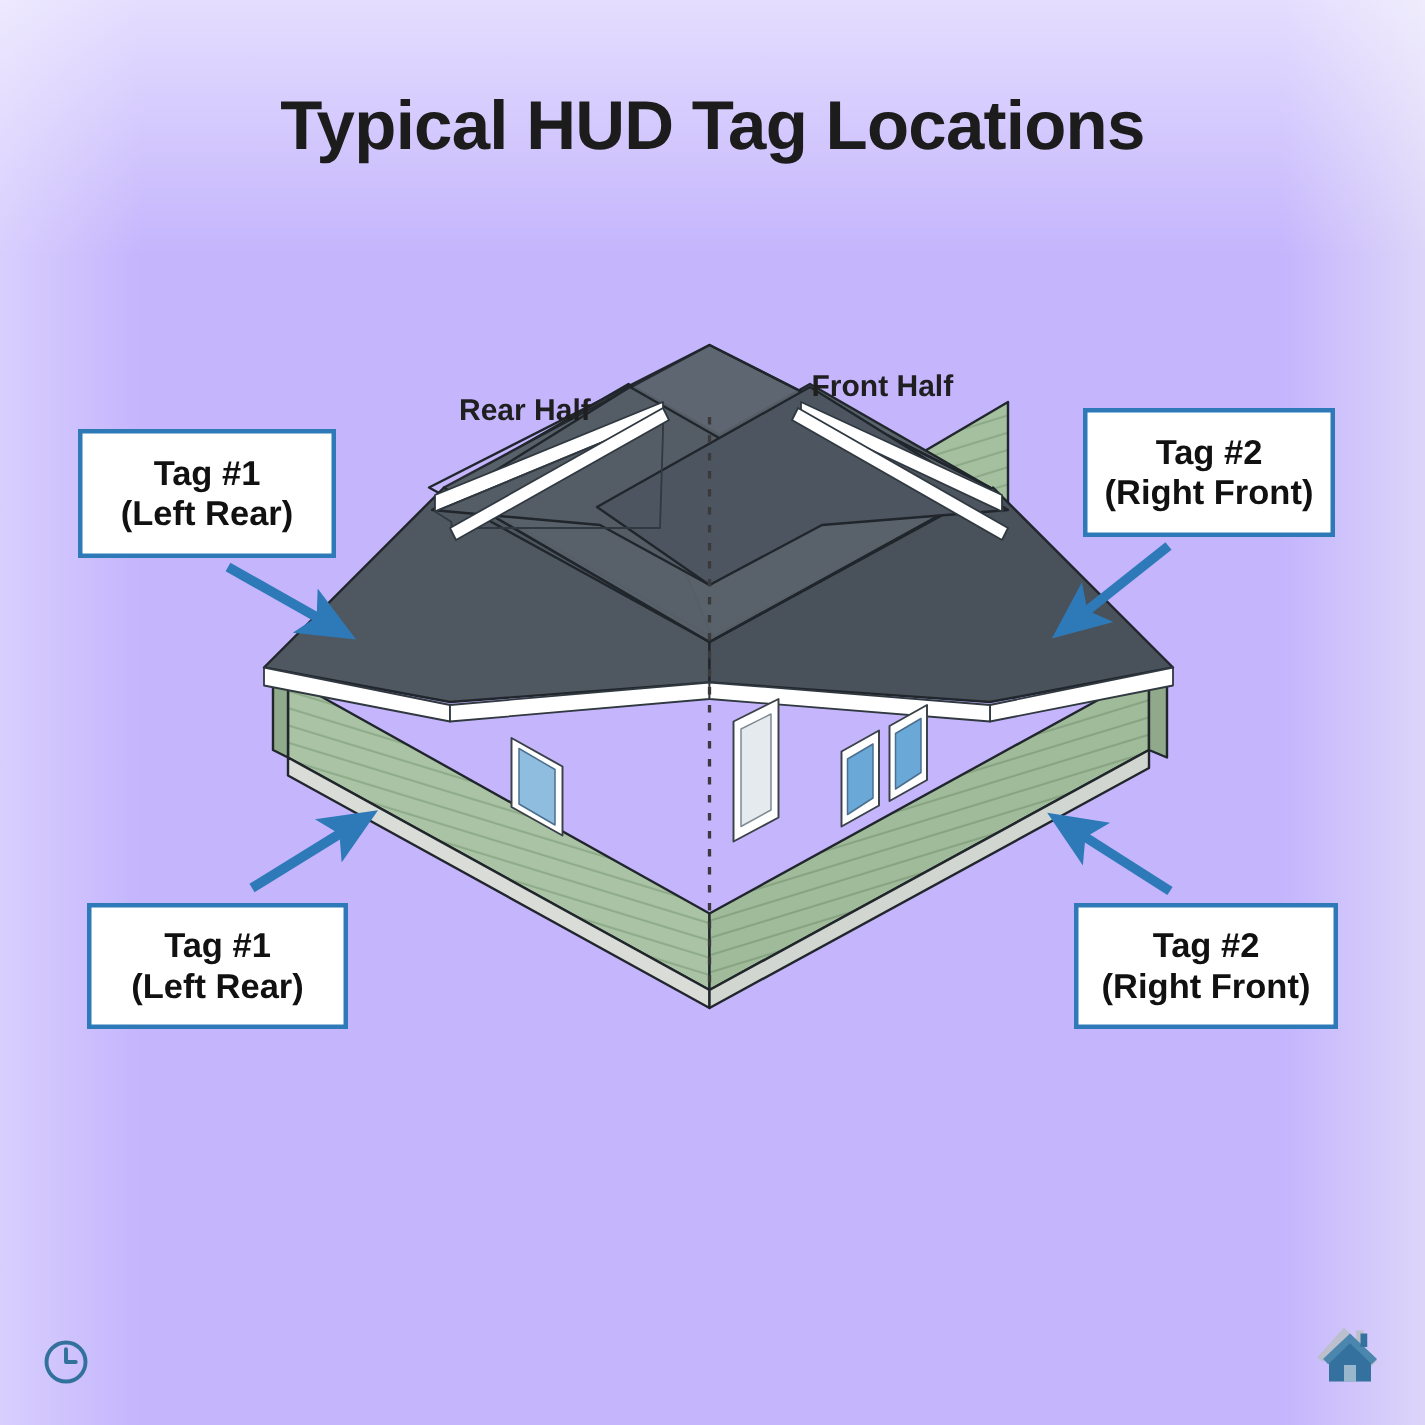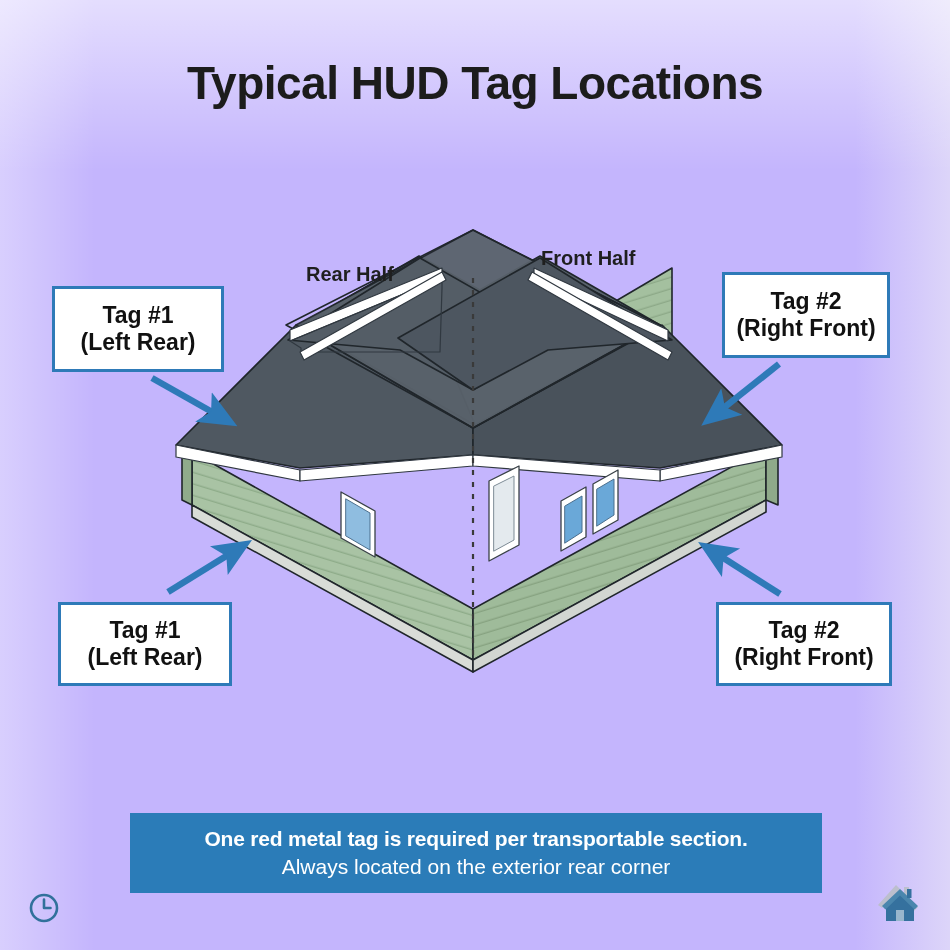--- a/index.html
+++ b/index.html
@@ -280,24 +280,20 @@
   <div class="callout" id="callout-bl">
     <span class="l1">Tag #1</span>
     <span class="l2">(Left Rear)</span>
   </div>
 
   <div class="callout" id="callout-br">
     <span class="l1">Tag #2</span>
     <span class="l2">(Right Front)</span>
   </div>
 
-  <div id="banner">
-    <div class="line1">One red metal tag is required per transportable section.</div>
-    <div class="line2">Always located on the exterior rear corner</div>
-  </div>
 
   <svg class="corner-icon" id="clock-icon" width="36" height="36" viewBox="0 0 36 36">
     <circle cx="18" cy="18" r="13" fill="none" stroke="#31719b" stroke-width="2.6"></circle>
     <path d="M18 9.5 V18 H24.5" fill="none" stroke="#31719b" stroke-width="2.6" stroke-linecap="round" stroke-linejoin="round"></path>
   </svg>
 
   <svg class="corner-icon" id="home-icon" width="52" height="50" viewBox="0 0 52 50">
 
     <path d="M4 27 L22 7 L30 15 L30 9 L35 9 L35 20 L44 29 L40 33 L22 15 L8 30 Z" fill="#b9bec4" opacity="0.85"></path>
 

